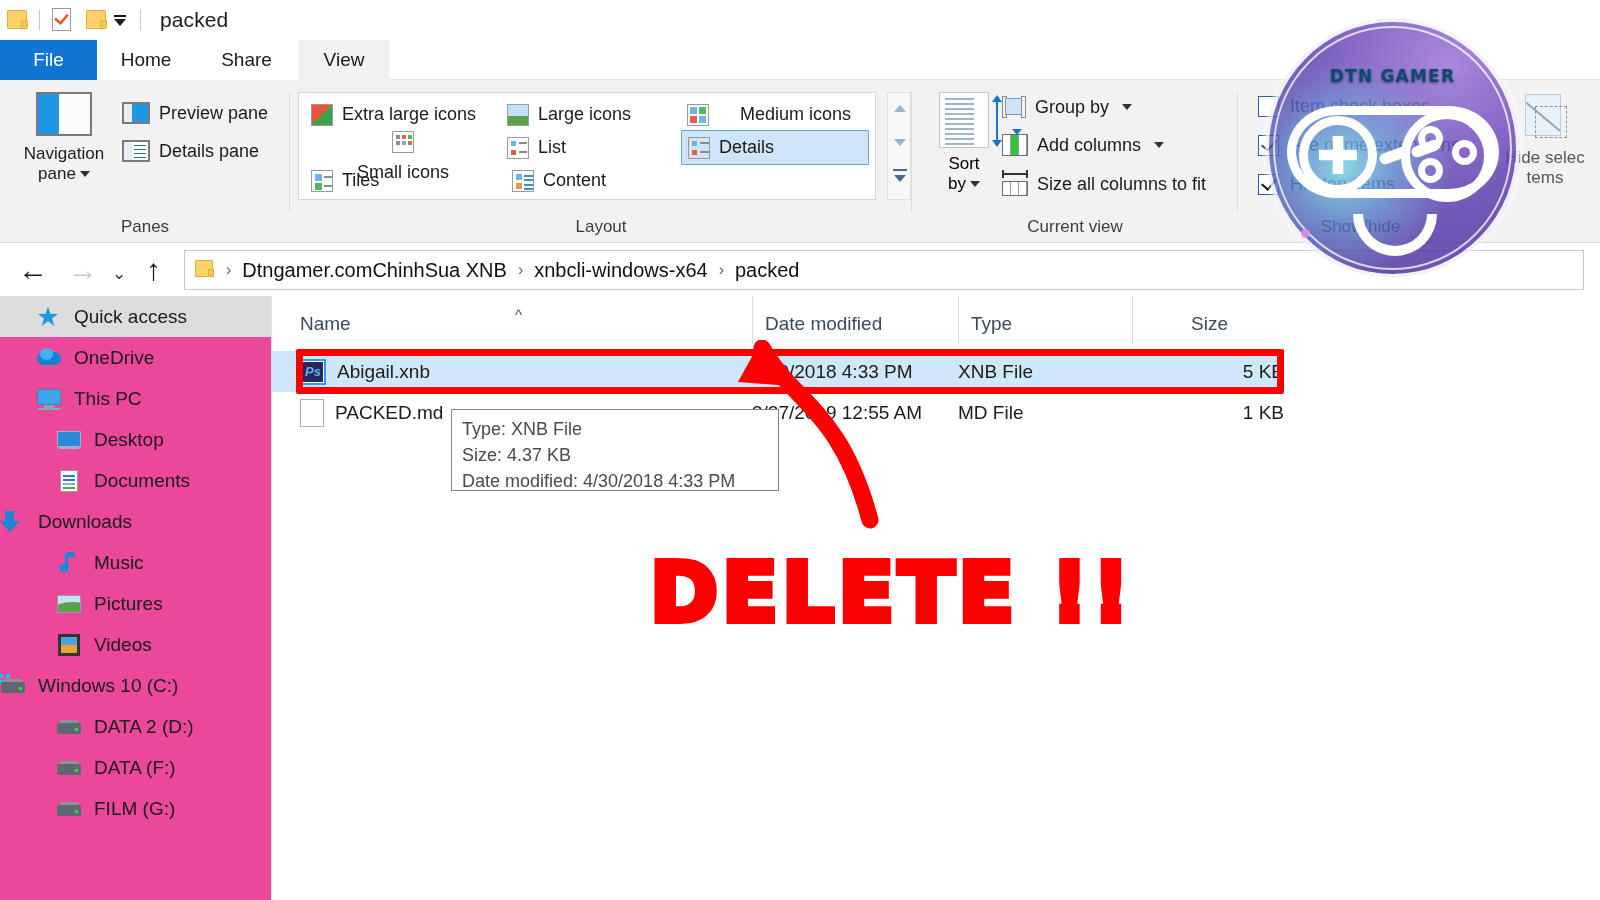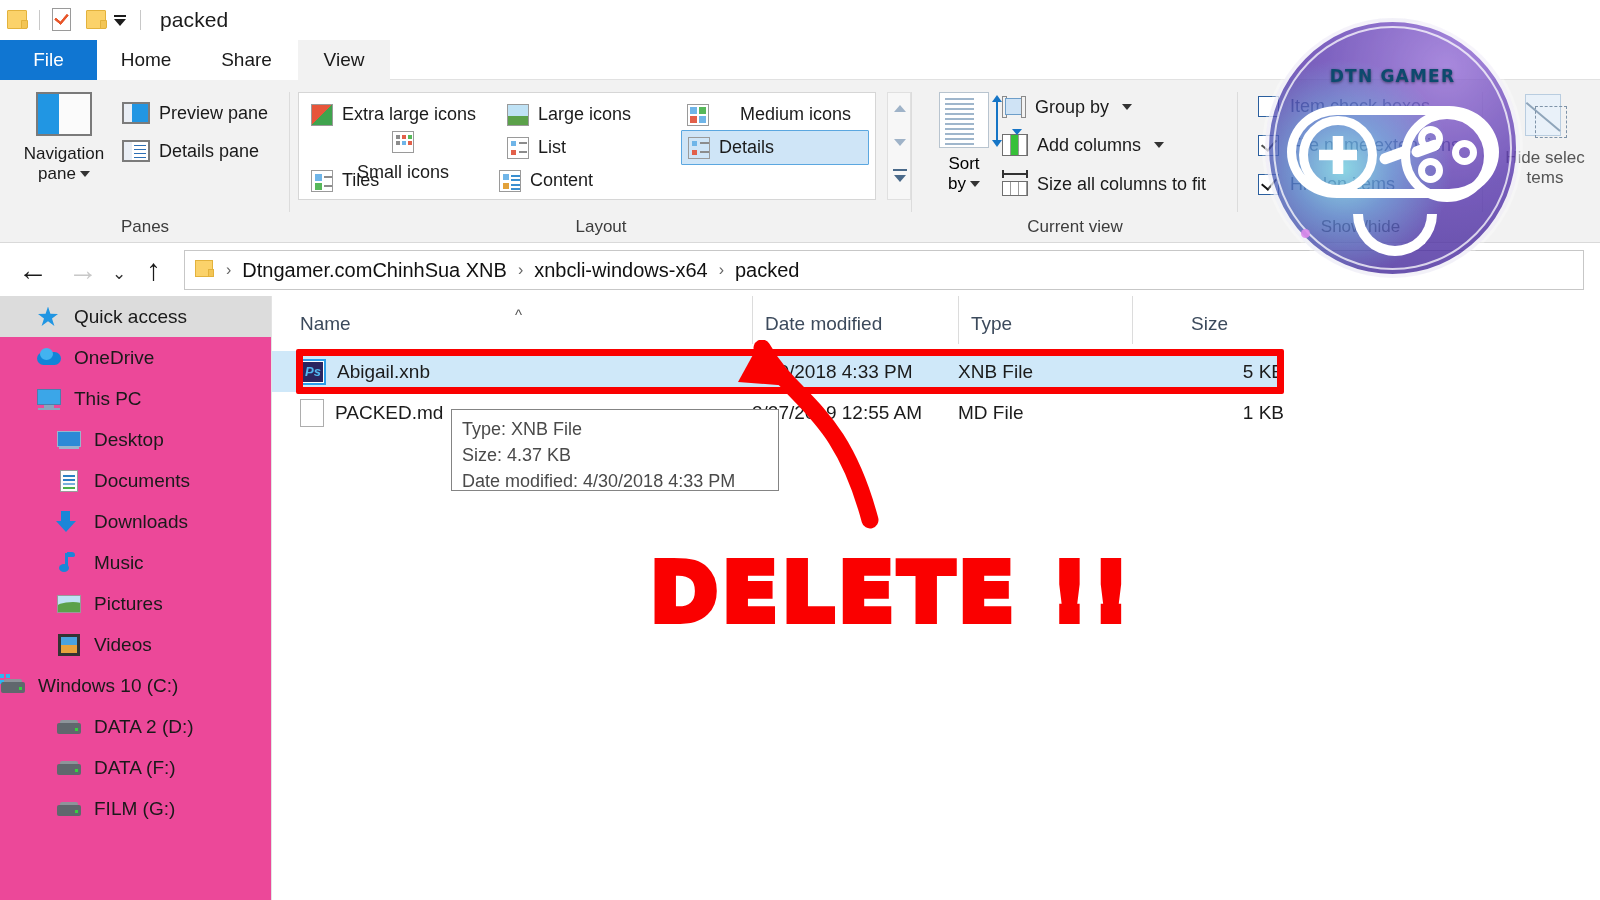--- a/index.html
+++ b/index.html
@@ -452,21 +452,21 @@
           <span>Details</span>
         </div>
         <div class="litem" style="left:6px;  top:71px; width:196px;">
           <span class="gicon" style="background:
             linear-gradient(#6fb5e8,#6fb5e8) 3px 3px/7px 7px no-repeat,
             linear-gradient(#8c8c8c,#8c8c8c) 12px 5px/8px 2px no-repeat,
             linear-gradient(#57b85a,#57b85a) 3px 12px/7px 7px no-repeat,
             linear-gradient(#8c8c8c,#8c8c8c) 12px 14px/8px 2px no-repeat;"></span>
           <span>Tiles</span>
         </div>
-        <div class="litem" style="left:194px; top:71px; width:148px;">
+        <div class="litem" style="left:186px; top:71px; width:148px;justify-content:center;">
           <span class="gicon" style="background:
             linear-gradient(#6fb5e8,#6fb5e8) 3px 3px/6px 6px no-repeat,
             linear-gradient(#3a8fd0,#3a8fd0) 11px 4px/9px 2px no-repeat,
             linear-gradient(#3a8fd0,#3a8fd0) 11px 8px/9px 2px no-repeat,
             linear-gradient(#e2a13a,#e2a13a) 3px 12px/6px 6px no-repeat,
             linear-gradient(#3a8fd0,#3a8fd0) 11px 13px/9px 2px no-repeat,
             linear-gradient(#3a8fd0,#3a8fd0) 11px 17px/9px 2px no-repeat;"></span>
           <span>Content</span>
         </div>
       </div>
@@ -618,21 +618,21 @@
         </span>
       <span class="nlabel">Desktop</span>
     </div>
     <div class="nav-item" style="padding-left:56px;">
       <span class="nav-ic ic-doc">
           <i class="pg"></i>
           <i class="l"></i>
         </span>
       <span class="nlabel">Documents</span>
     </div>
-    <div class="nav-item" style="padding-left:56px;align-items:center;">
+    <div class="nav-item" style="align-items:center;">
       <span class="nav-ic ic-dl">
           <i class="sh"></i>
           <i class="ar"></i>
         </span>
       <span class="nlabel">Downloads</span>
     </div>
     <div class="nav-item" style="padding-left:56px;">
       <span class="nav-ic ic-mus">
           <i class="n"></i>
           <i class="f"></i>

